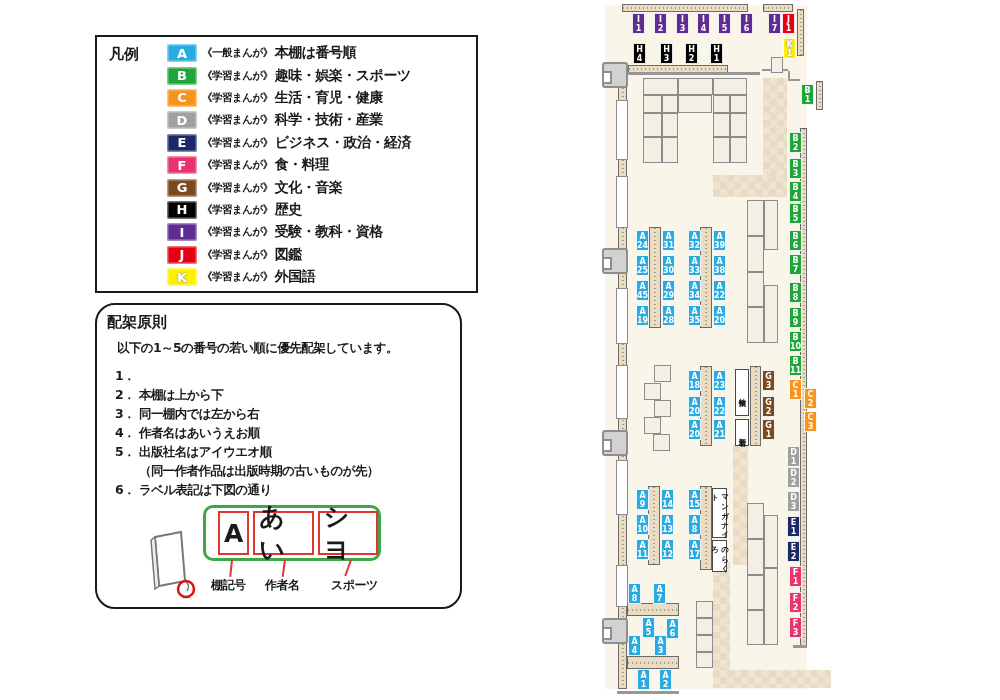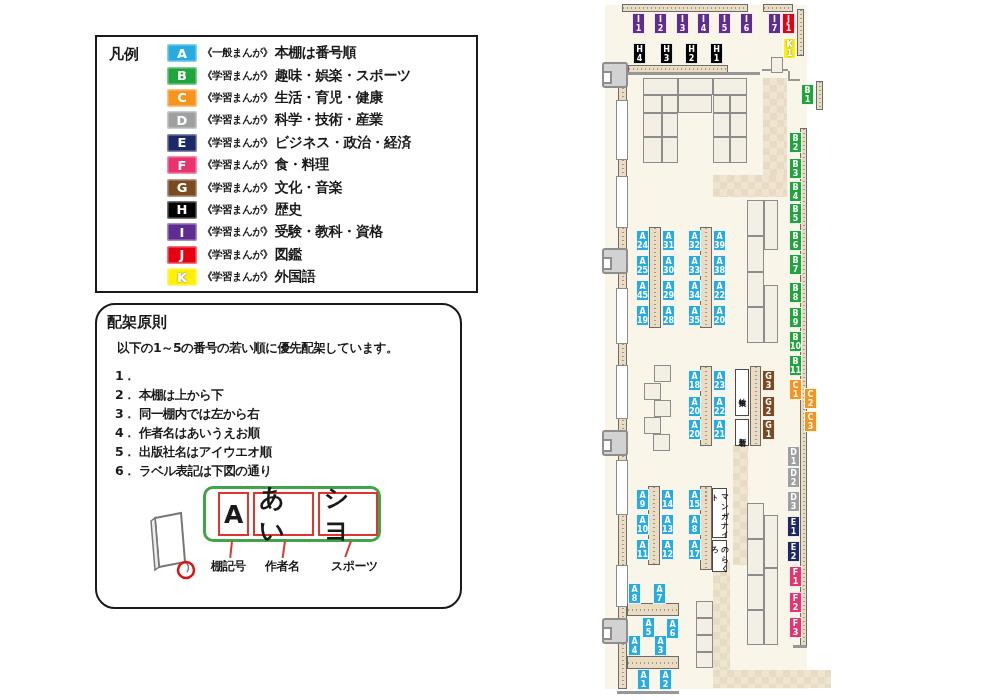--- a/index.html
+++ b/index.html
@@ -159,20 +159,21 @@
             <span class="rule-num">4．</span>
             <span class="rule-text">作者名はあいうえお順</span>
           </div>
 
         </div>
         <div>
           <div class="rule-row">
             <span class="rule-num">5．</span>
             <span class="rule-text">出版社名はアイウエオ順</span>
           </div>
+          <div class="rule-note">（同一作者作品は出版時期の古いものが先）</div>
         </div>
         <div>
           <div class="rule-row">
             <span class="rule-num">6．</span>
             <span class="rule-text">ラベル表記は下図の通り</span>
           </div>
 
         </div>
     </div>
 

